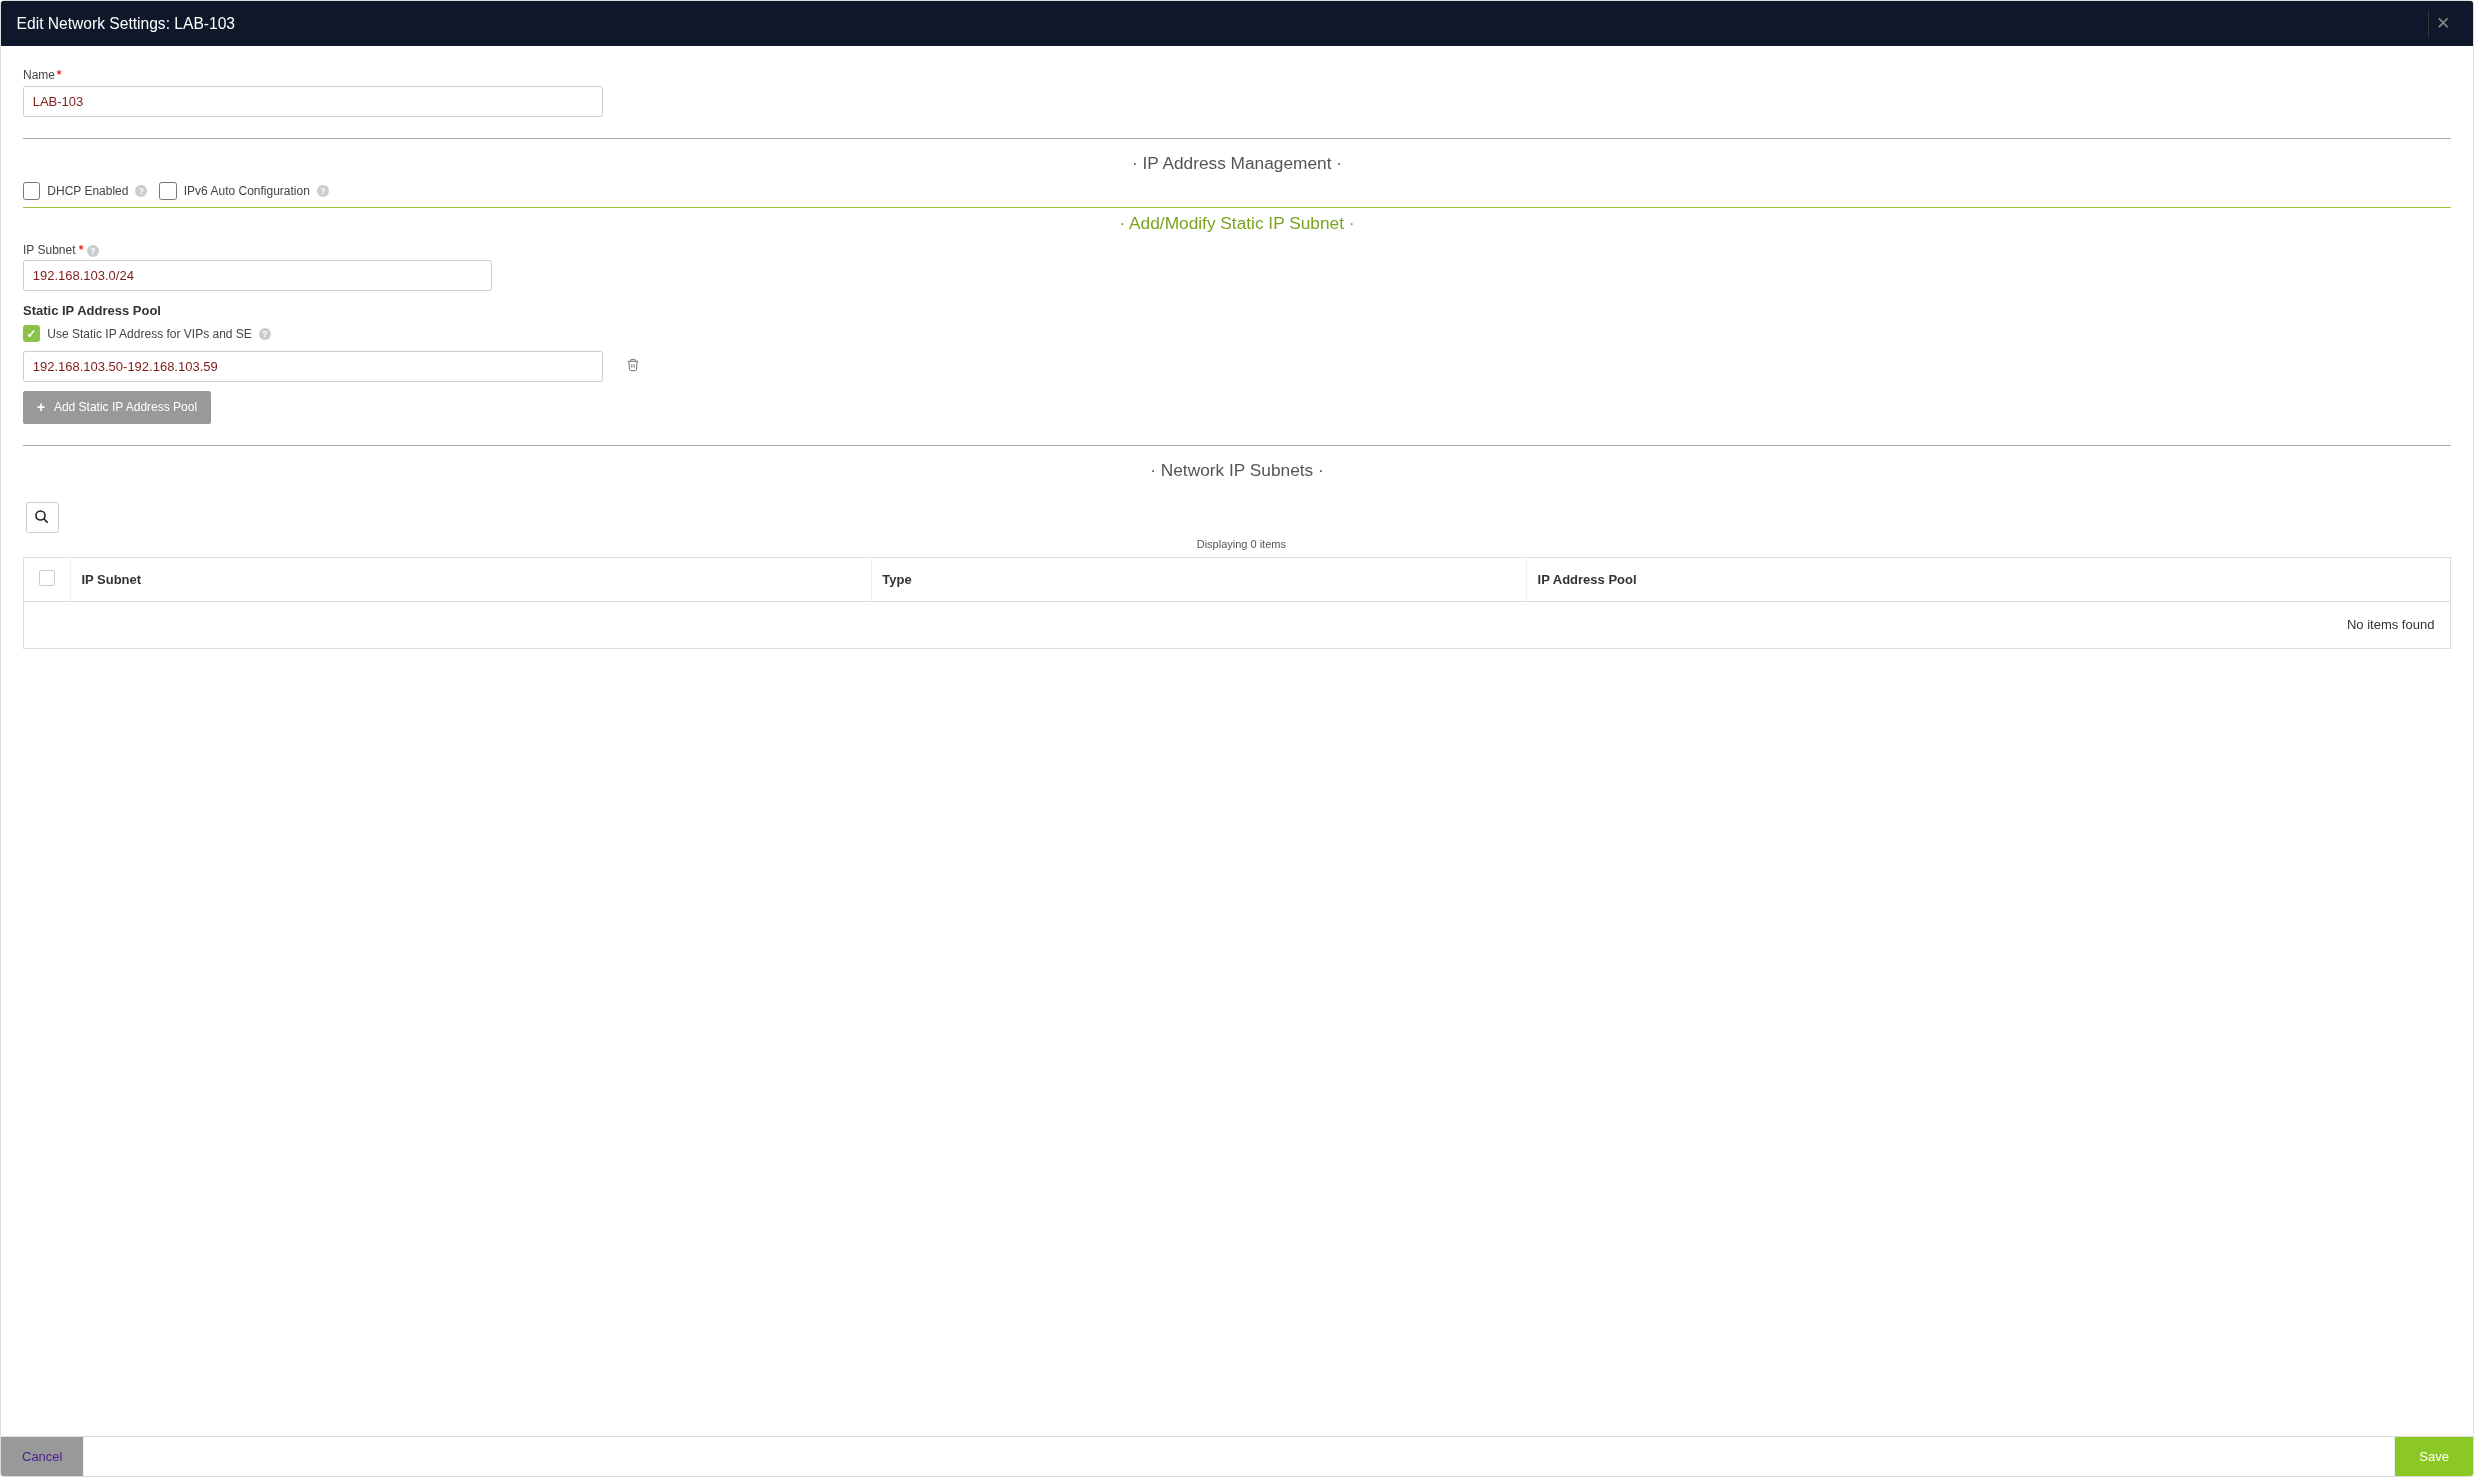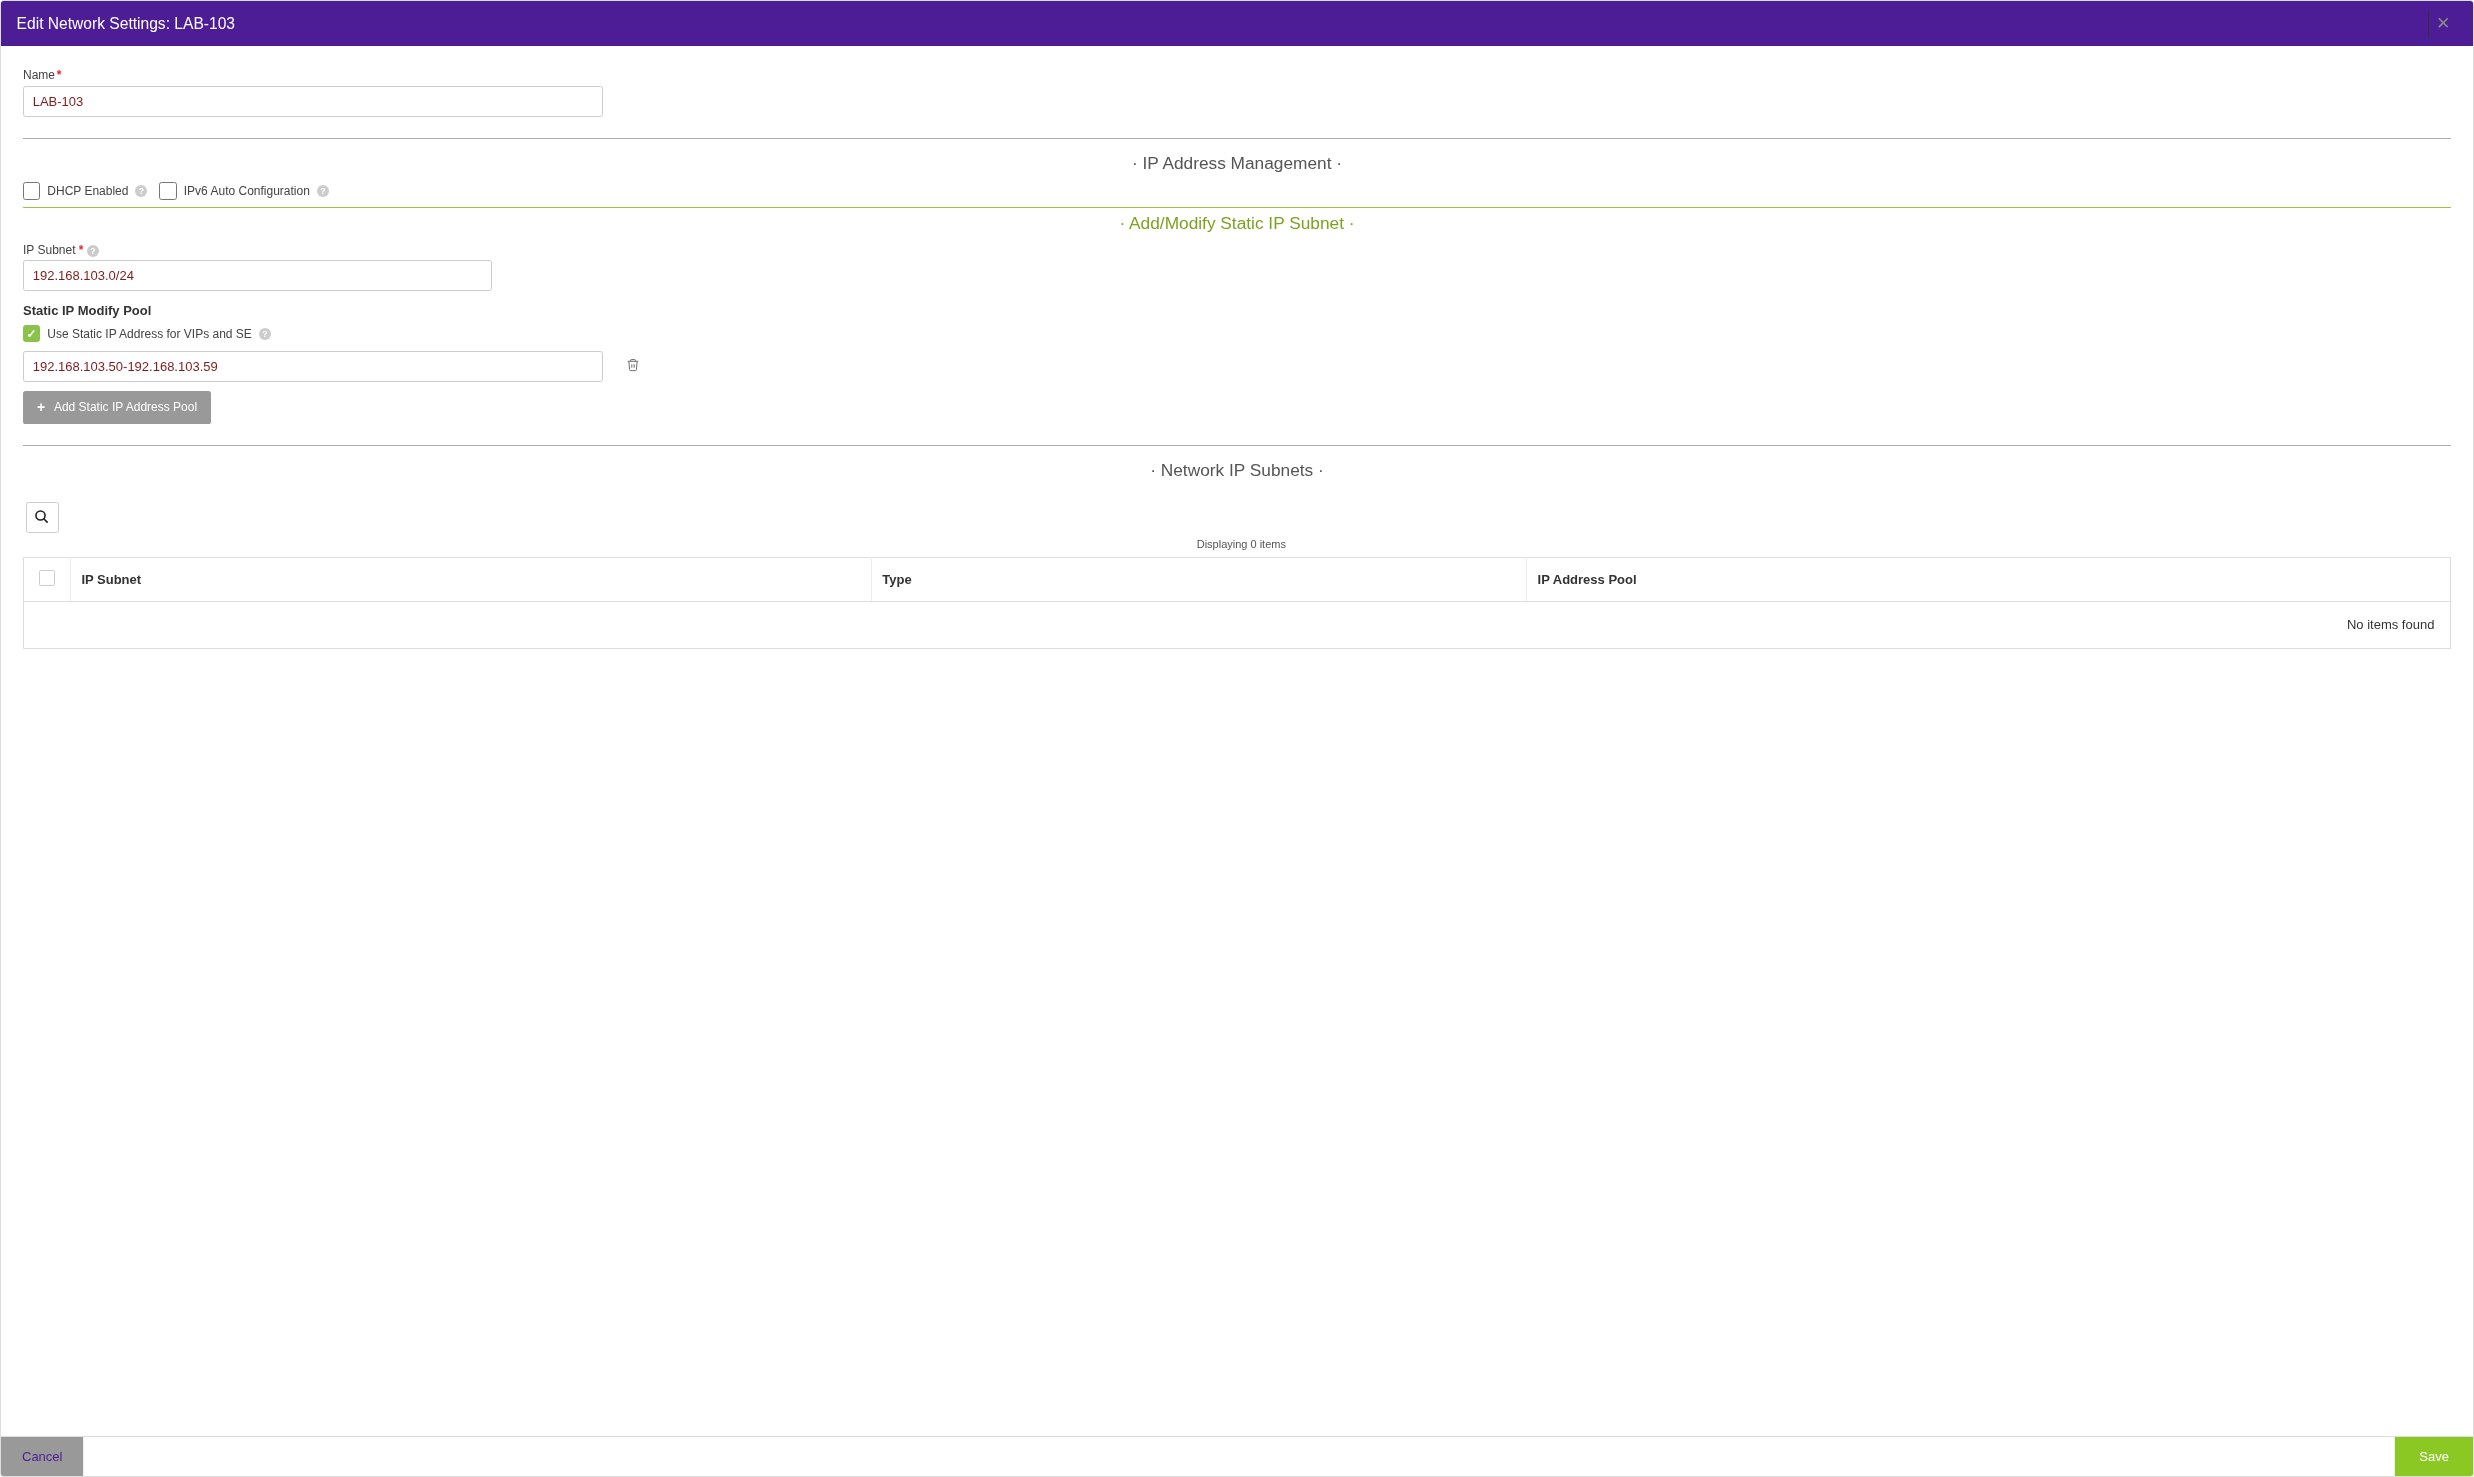--- a/index.html
+++ b/index.html
@@ -19,21 +19,21 @@
       width: 100%;
       height: 100vh;
       display: flex;
       flex-direction: column;
       border: 0.9px solid #ddd;
       border-radius: 3.5px;
       overflow: hidden;
     }
     
     .modal-header {
-      background: #4c1d95;
+      background: #0f172a;
       color: #fff;
       padding: 8.7px 15.6px;
       display: flex;
       justify-content: space-between;
       align-items: center;
     }
     
     .modal-title {
       font-size: 15.6px;
       font-weight: 400;
@@ -376,21 +376,21 @@
     </div>
     
     <div class="form-group">
       <label class="form-label">
         <span class="required-space">IP Subnet</span>
         <span class="help-icon">?</span>
       </label>
       <input class="form-input form-input-wide" type="text" value="192.168.103.0/24" style="">
     </div>
     
-    <div class="bold-label">Static IP Modify Pool</div>
+    <div class="bold-label">Static IP Address Pool</div>
     
     <div class="checkbox-wrap">
       <span class="checkbox checked"></span>
       <span class="checkbox-label">Use Static IP Address for VIPs and SE</span>
       <span class="help-icon">?</span>
     </div>
     
     <div class="pool-row">
       <input class="form-input" type="text" value="192.168.103.50-192.168.103.59" style="">
       <button class="icon-btn">

